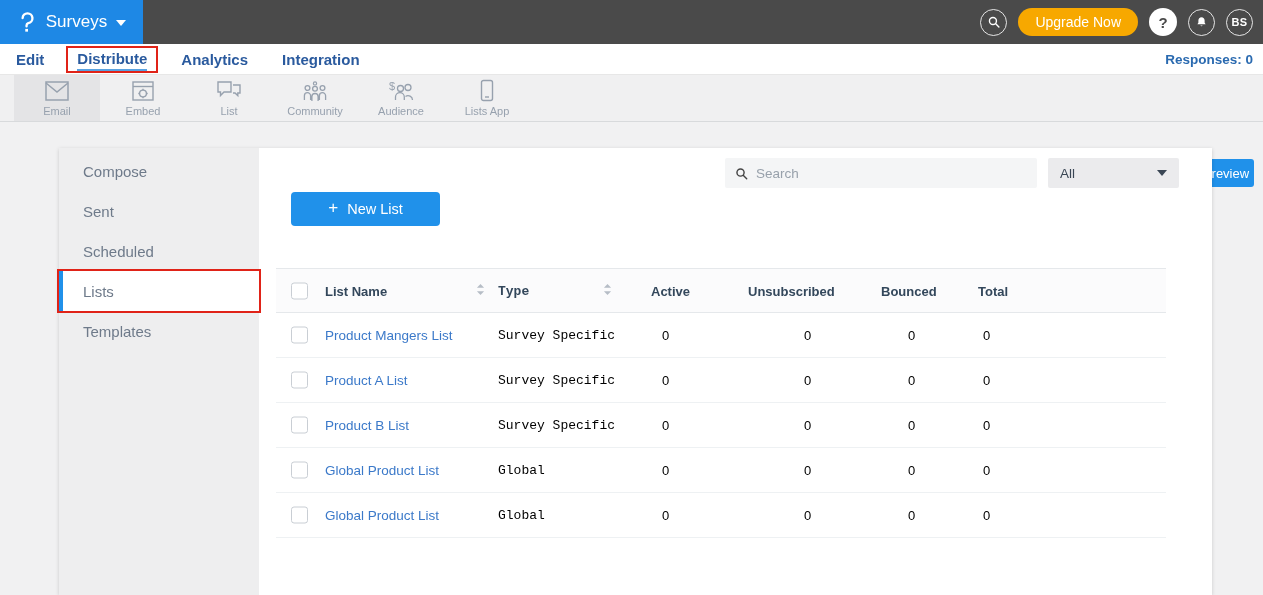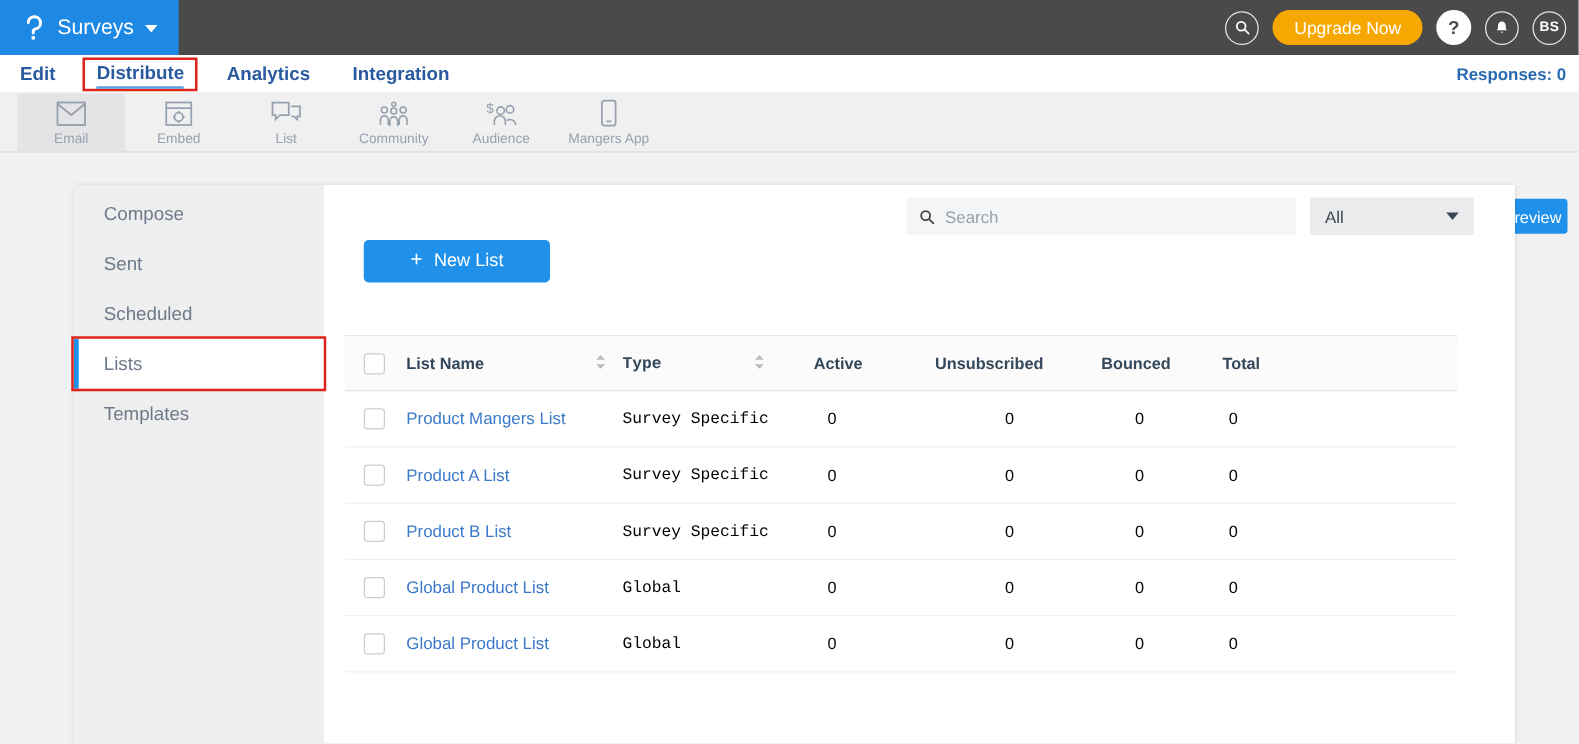--- a/index.html
+++ b/index.html
@@ -163,21 +163,21 @@
           <circle cx="21" cy="7.5" r="3" fill="none" stroke="#97a1ae" stroke-width="1.3"></circle>
           <path d="M8.5 20v-3a4.4 4.4 0 0 1 8.8 0v3M18.5 16.5a4.4 4.4 0 0 1 7 3.5" fill="none" stroke="#97a1ae" stroke-width="1.3"></path>
         </svg>
         <span class="lbl">Audience</span>
       </div>
       <div class="channel">
         <svg width="14" height="23" viewBox="0 0 14 23">
           <rect x="1.5" y="1.5" width="11" height="20" rx="2" fill="none" stroke="#97a1ae" stroke-width="1.4"></rect>
           <line x1="5" y1="18" x2="9" y2="18" stroke="#97a1ae" stroke-width="1.4"></line>
         </svg>
-        <span class="lbl">Mangers App</span>
+        <span class="lbl">Lists App</span>
       </div>
     </div>
     <div class="url-group">
       <input class="url-input" type="text" value="https://test.dev.questionpro.com/t/ACBKZCrW" style="">
       <div class="url-edit">
         <svg width="13" height="13" viewBox="0 0 16 16">
           <path d="M2 11.3 L10.6 2.7 L13.3 5.4 L4.7 14 L2 14 Z" fill="#555"></path>
         </svg>
       </div>
     </div>

